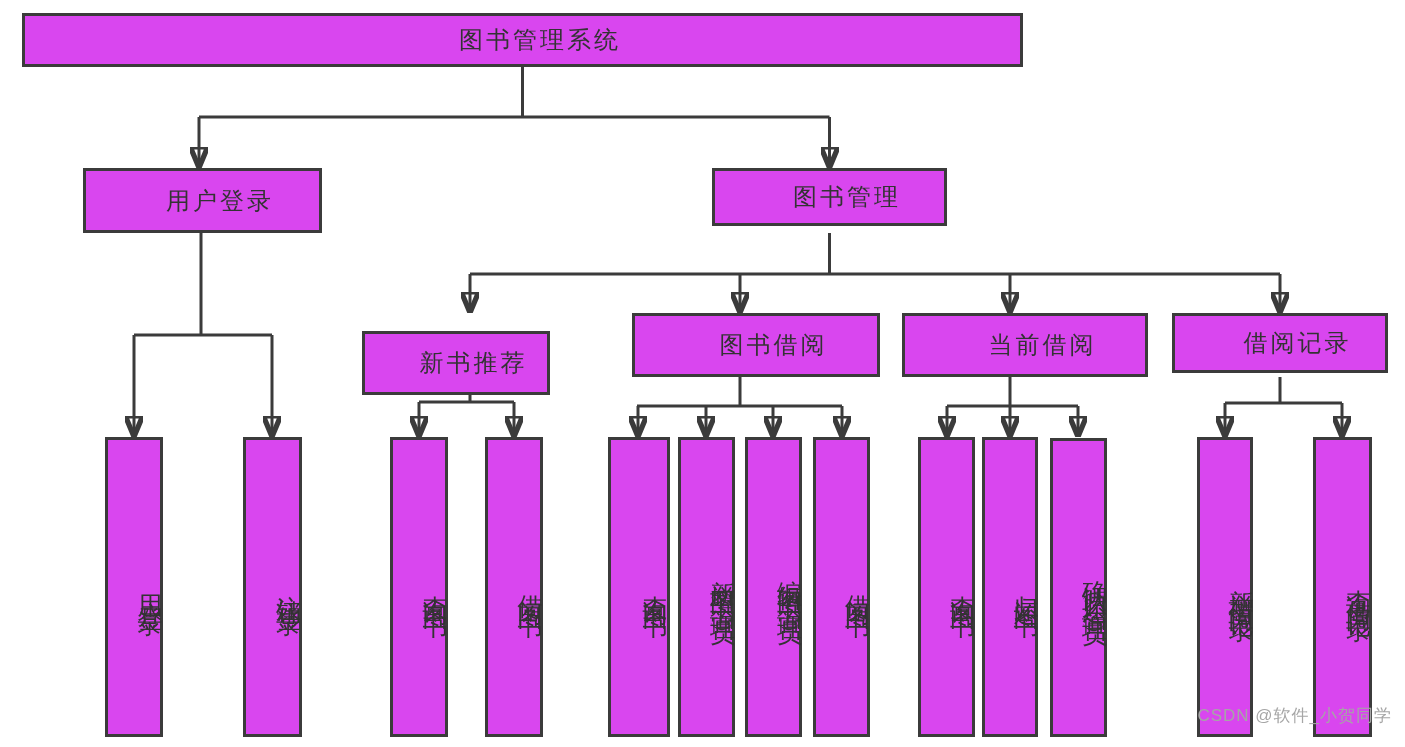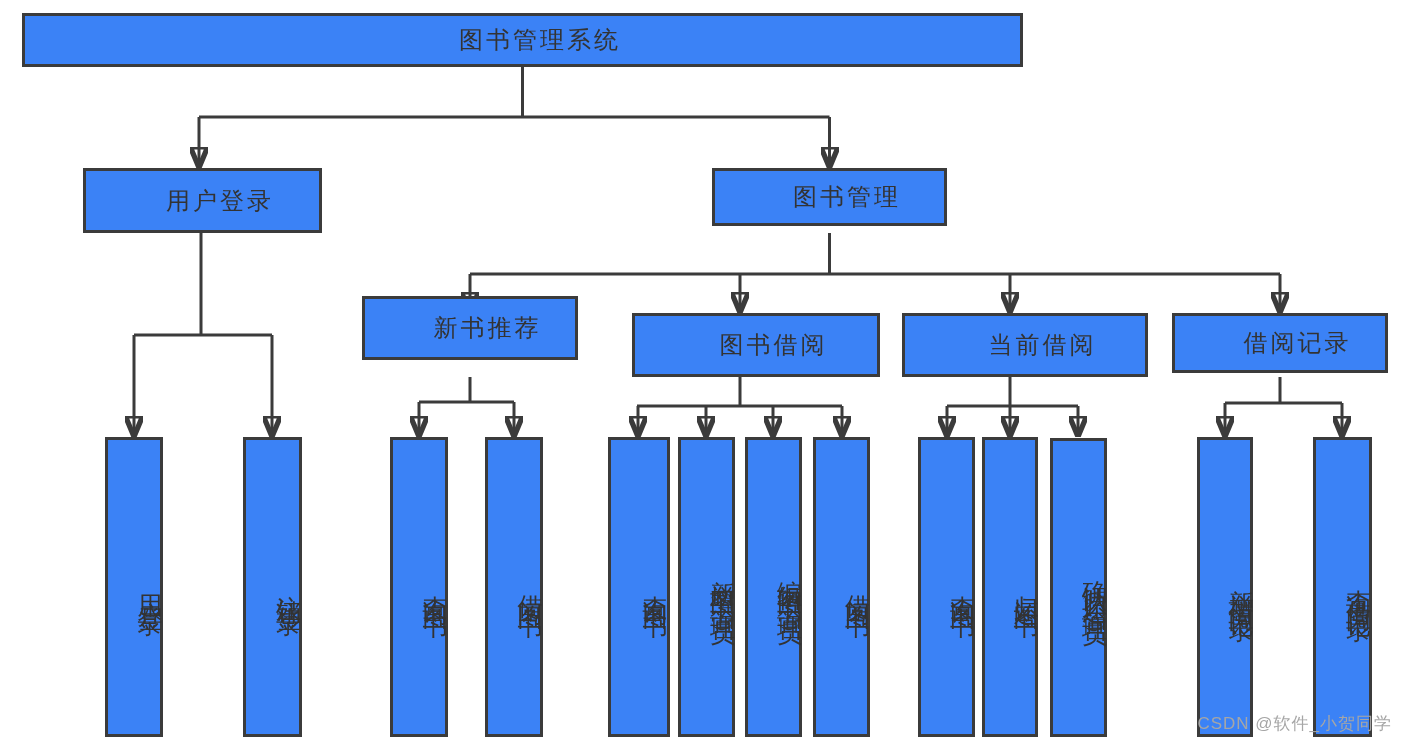--- a/index.html
+++ b/index.html
@@ -3,31 +3,31 @@
 <meta charset="utf-8">
 <style>
   html,body{margin:0;padding:0;background:#ffffff;}
   .canvas{
     position:relative;width:1405px;height:747px;background:#ffffff;
     font-family:"Liberation Sans","DejaVu Sans",sans-serif;overflow:hidden;
   }
   .connectors{position:absolute;left:0;top:0;pointer-events:none;}
   .connectors path,.connectors line{stroke:#3b3b3b;stroke-width:3;fill:none;}
   .node{
-    position:absolute;box-sizing:border-box;background:#3b82f6;
+    position:absolute;box-sizing:border-box;background:#d946ef;
     border:3px solid #3b3b3b;color:#333333;
     display:flex;align-items:center;justify-content:center;padding-left:32px;
   }
   .node-h .lbl{font-size:24px;letter-spacing:3px;text-indent:3px;white-space:nowrap;line-height:1;}
   .node-v .lbl{
     writing-mode:vertical-rl;-webkit-writing-mode:vertical-rl;
     font-size:25px;letter-spacing:6px;line-height:1;white-space:nowrap;
   }
   .watermark{
-    position:absolute;right:13px;bottom:12px;
+    position:absolute;right:13px;bottom:20px;
     font-size:17px;letter-spacing:1px;color:#a6a6a6;white-space:nowrap;
   }
 </style>
 </head>
 <body>
 
 <div class="canvas">
 
   <svg class="connectors" width="1405" height="747" viewBox="0 0 1405 747">
     <defs>
@@ -74,21 +74,21 @@
     <span class="lbl">图书管理系统</span>
   </div>
 
   <div class="node node-h" style="left:83px;top:168px;width:239px;height:65px">
     <span class="lbl">用户登录</span>
   </div>
   <div class="node node-h" style="left:712px;top:168px;width:235px;height:58px">
     <span class="lbl">图书管理</span>
   </div>
 
-  <div class="node node-h" style="left:362px;top:296px;width:216px;height:64px">
+  <div class="node node-h" style="left:362px;top:331px;width:188px;height:64px">
     <span class="lbl">新书推荐</span>
   </div>
   <div class="node node-h" style="left:632px;top:313px;width:248px;height:64px">
     <span class="lbl">图书借阅</span>
   </div>
   <div class="node node-h" style="left:902px;top:313px;width:246px;height:64px">
     <span class="lbl">当前借阅</span>
   </div>
   <div class="node node-h" style="left:1172px;top:313px;width:216px;height:60px">
     <span class="lbl">借阅记录</span>

